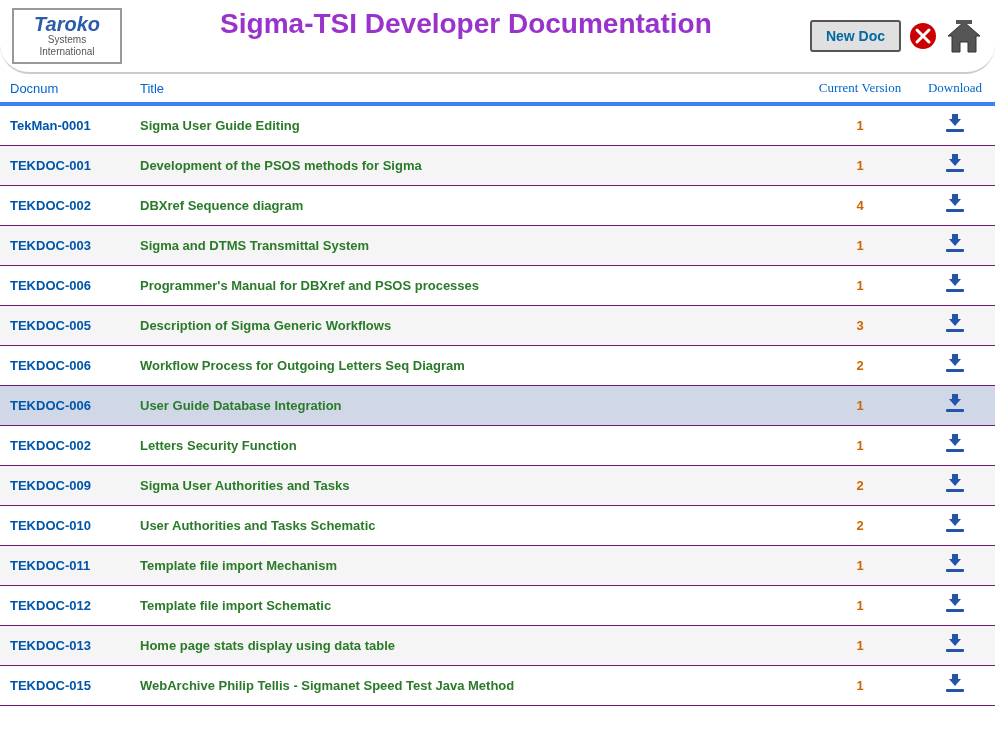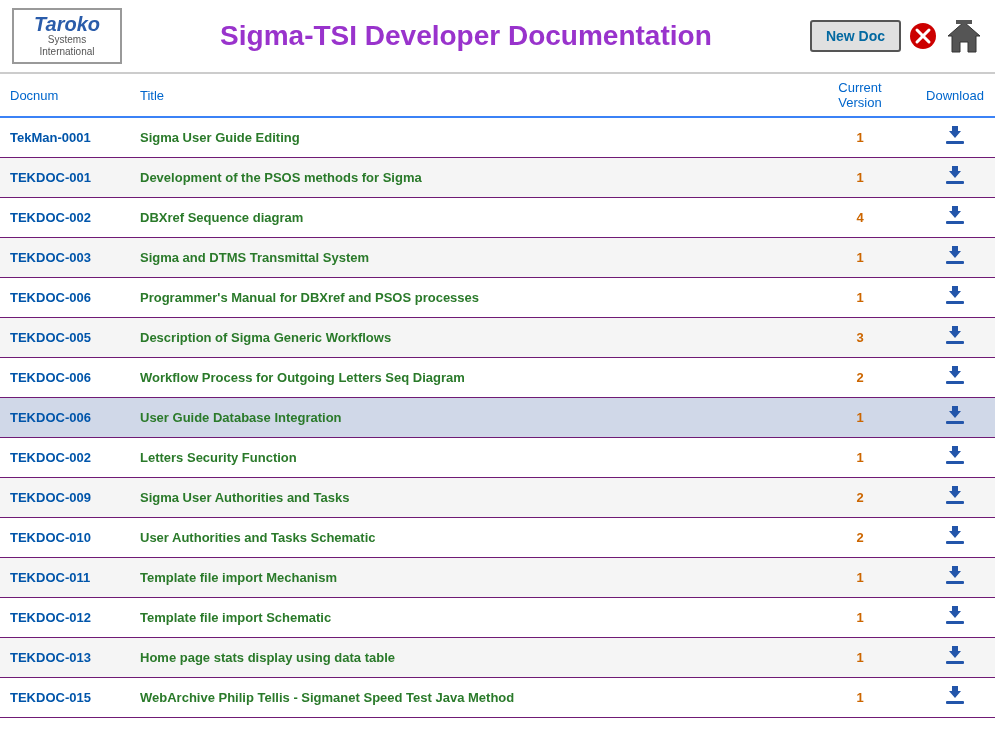--- a/index.html
+++ b/index.html
@@ -1,24 +1,24 @@
 <!DOCTYPE html>
 <html><head>
   <meta charset="utf-8">
   <style>
     * { margin: 0; padding: 0; box-sizing: border-box; }
     body { font-family: Arial, sans-serif; background: #fff; width: 995px; }
 
     
     #header {
       display: flex;
-      align-items: center;
       padding: 8px 12px;
       border-bottom: 2px solid #ccc;
       background: #fff;
+      border-radius: 29px;
     }
     #logo-area {
       width: 110px;
       flex-shrink: 0;
     }
     #logo-box {
       border: 2px solid #999;
       padding: 4px 8px;
       display: inline-block;
       text-align: center;
@@ -88,24 +88,25 @@
     }
     #doc-table thead tr {
       background: #fff;
     }
     #doc-table thead th {
       padding: 6px 10px;
       text-align: left;
       color: #0066cc;
       font-size: 13px;
       font-weight: normal;
-      border-bottom: 2px solid #3b82f6;
+      border-bottom: 4px solid #3b82f6;
     }
     #doc-table thead th.center {
       text-align: center;
+      font-family: Liberation Serif, serif;
     }
     #doc-table tbody tr {
       border-bottom: 1px solid #701a75;
     }
     #doc-table tbody tr:nth-child(odd) {
       background: #fff;
     }
     #doc-table tbody tr:nth-child(even) {
       background: #f5f5f5;
     }

